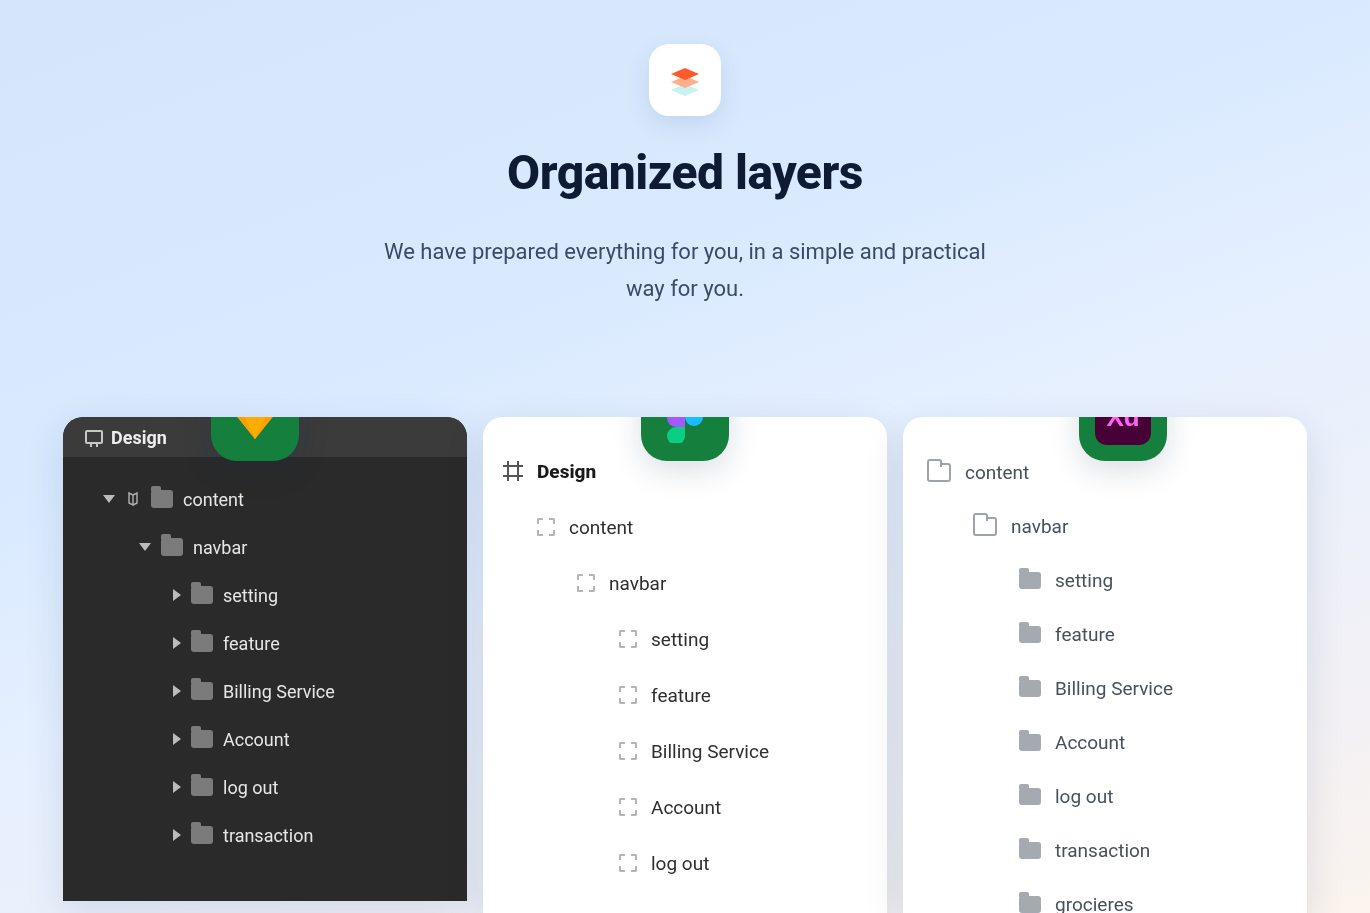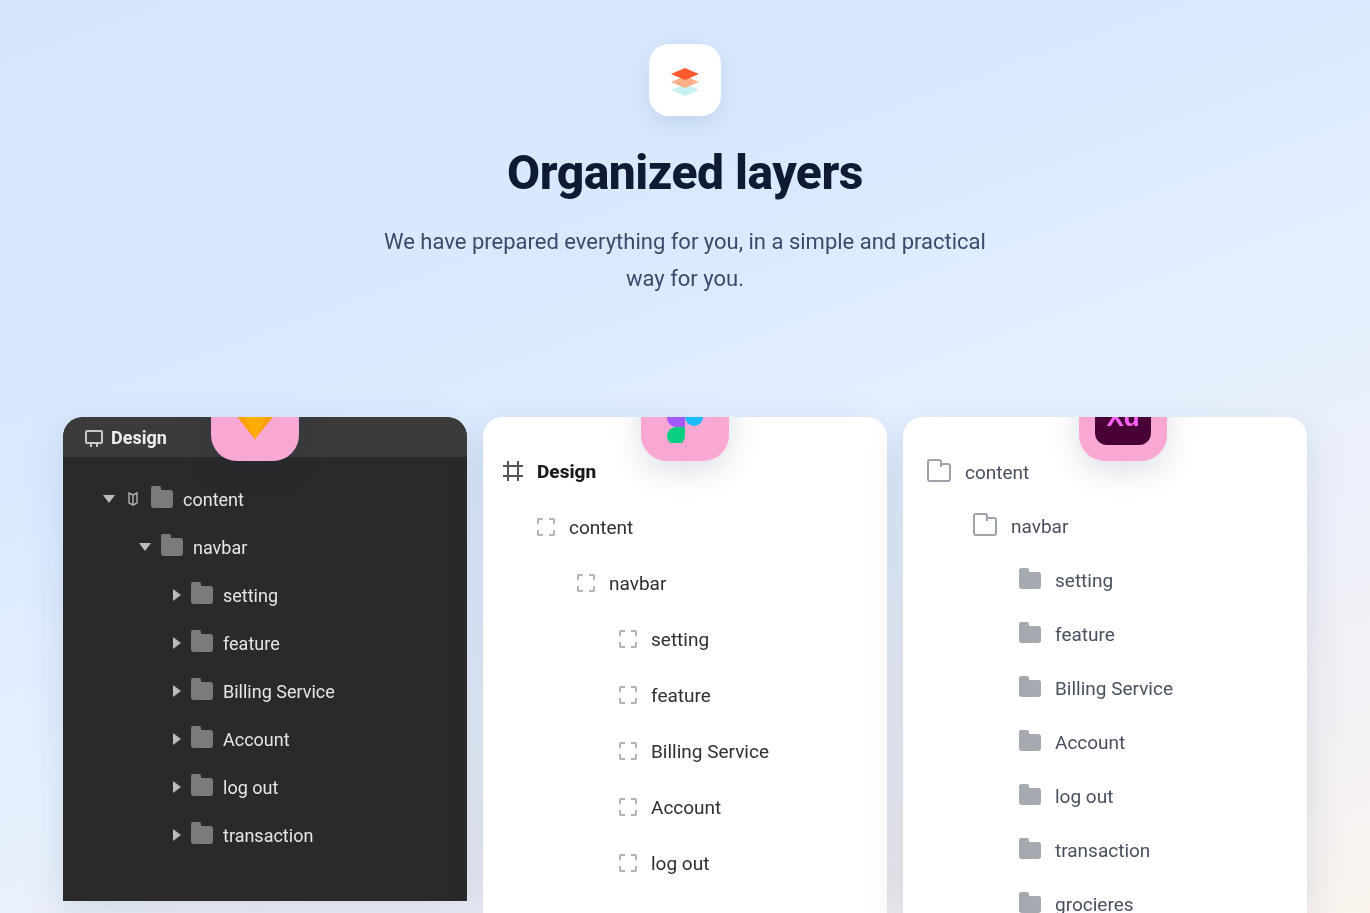--- a/index.html
+++ b/index.html
@@ -14,39 +14,39 @@
 
   
   .hero { text-align: center; padding-top: 44px; }
   .hero-badge {
     width: 72px; height: 72px; border-radius: 20px; background: #fff;
     margin: 0 auto 28px; display: flex; align-items: center; justify-content: center;
     box-shadow: 0 8px 24px rgba(30,60,120,.12);
   }
   .hero h1 {
     font-size: 48px; font-weight: 800; color: #0e1b33; letter-spacing: -.5px;
-    margin-bottom: 22px;
+    margin-bottom: 32px;
   }
   .hero p {
     font-size: 22px; color: #3b4a66; line-height: 1.7; max-width: 640px; margin: 16px auto;
   }
 
   
   .panels {
     position: absolute; bottom: 0; left: 0; right: 0;
     display: flex; gap: 16px; justify-content: center; padding: 0 40px;
     align-items: flex-start;
   }
   .panel {
     position: relative; width: 404px; border-radius: 20px 20px 0 0;
     box-shadow: 0 12px 40px rgba(20,40,80,.12);
   }
   .app-badge {
     position: absolute; top: -44px; width: 88px; height: 88px; border-radius: 26px;
-    background: #f9a8d4; display: flex; align-items: center; justify-content: center;
+    background: #15803d; display: flex; align-items: center; justify-content: center;
     box-shadow: 0 10px 30px rgba(20,40,80,.15); z-index: 5;
   }
 
   
   .panel.sketch { background: #2a2a2a; height: 484px; overflow: hidden; }
   .panel.sketch .app-badge { left: 148px; }
   .sketch-head {
     height: 40px; background: #3b3b3b; display: flex; align-items: center; gap: 8px;
     padding: 0 14px; color: #eee; font-weight: 700; border-radius: 20px 20px 0 0;
   }

